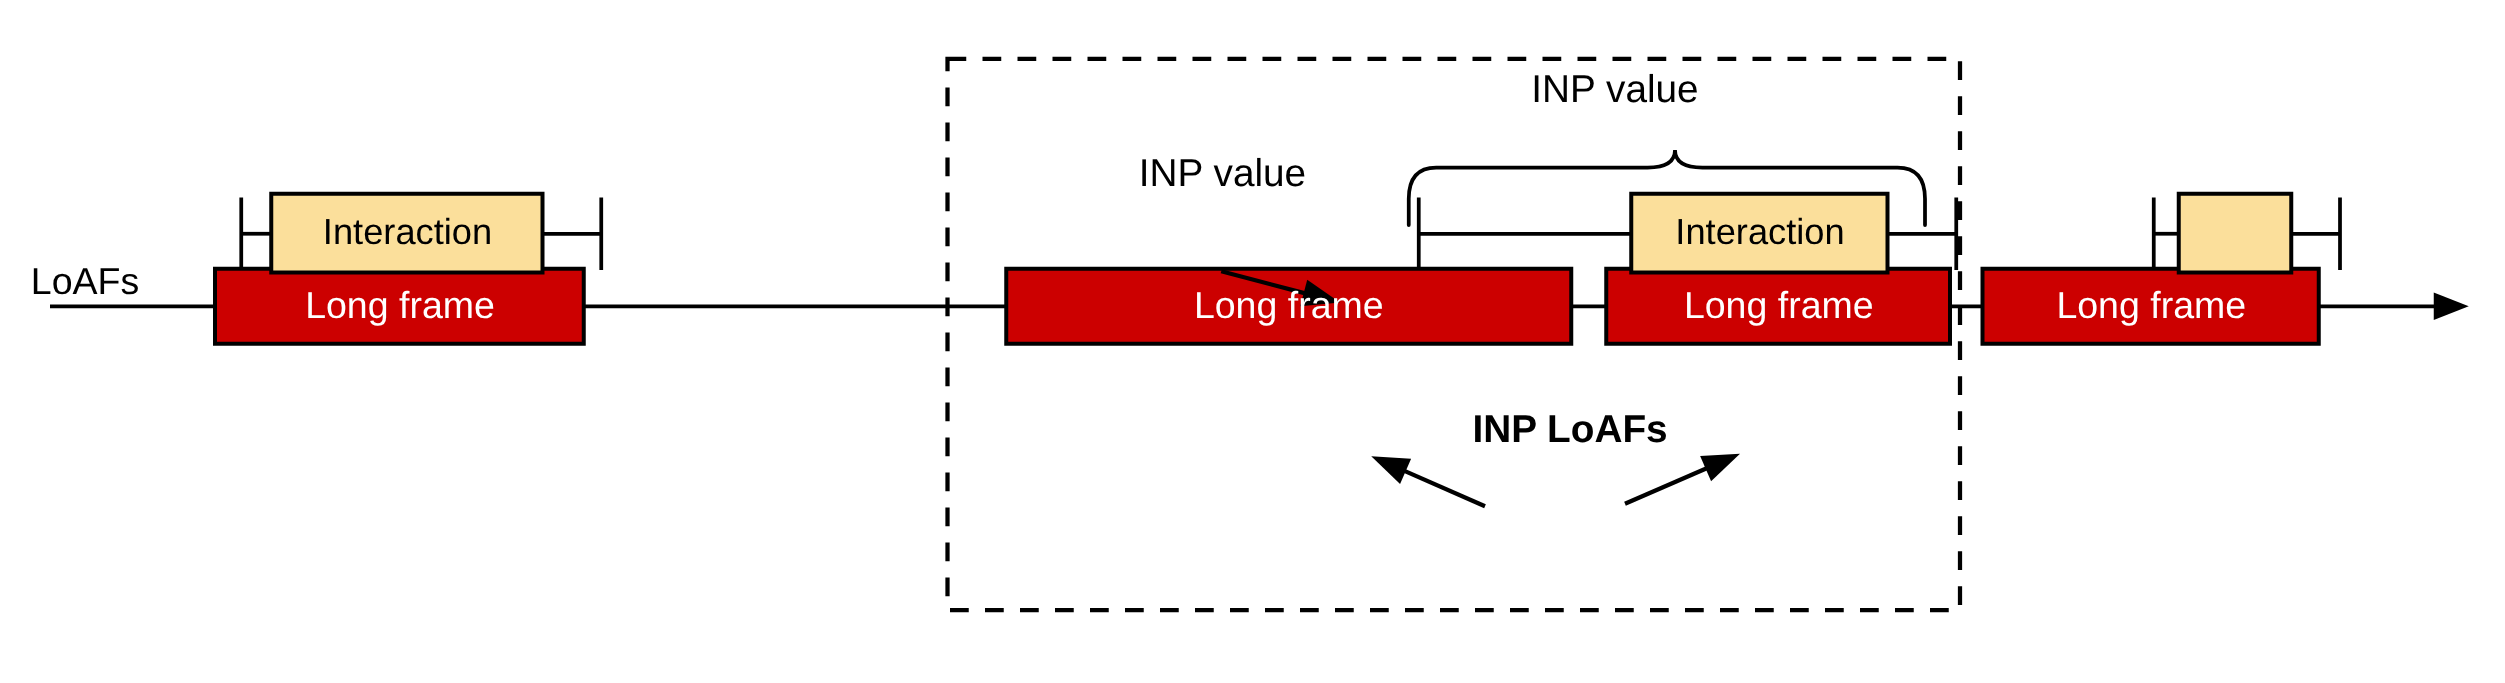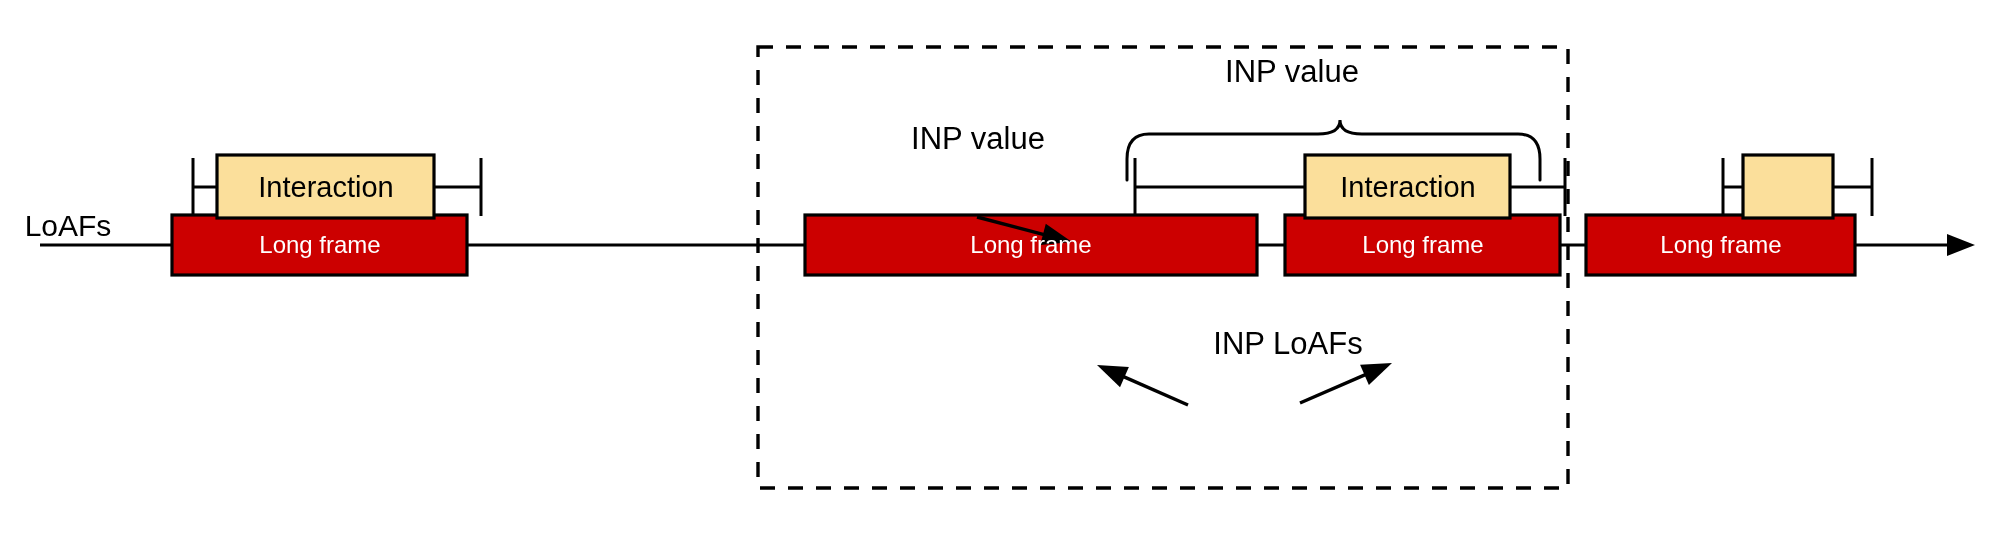--- a/index.html
+++ b/index.html
@@ -68,21 +68,21 @@
   }
   .lbl {
     position: absolute;
     white-space: nowrap;
     font-family: "Liberation Sans", sans-serif;
     color: #000000;
     line-height: 1;
   }
   .lbl-frame {
     color: #ffffff;
-    font-size: 24px;
+    font-size: 30px;
     text-align: left;
     transform: translate(-50%, -50%);
   }
   .lbl-interaction {
     color: #000000;
     font-size: 29px;
     text-align: right;
     transform: translate(-50%, -50%);
   }
   .lbl-time {
@@ -149,16 +149,16 @@
   <div id="text-layer">
     <div class="lbl lbl-time" id="t-time" style="left:68px; top:226px;">LoAFs</div>
   <div class="lbl lbl-frame" style="left: 320px; top: 245px;">Long frame</div>
       <div class="lbl lbl-frame" style="left: 1031px; top: 245px;">Long frame</div>
       <div class="lbl lbl-frame" style="left: 1423px; top: 245px;">Long frame</div>
       <div class="lbl lbl-frame" style="left: 1721px; top: 245px;">Long frame</div>
       <div class="lbl lbl-interaction" style="left: 326px; top: 187px;">Interaction</div>
       <div class="lbl lbl-interaction" style="left: 1408px; top: 187px;">Interaction</div>
       <div class="lbl lbl-annot" style="left: 1292px; top: 71px; text-align: right;">INP value</div>
       <div class="lbl lbl-annot" style="left: 978px; top: 138px;">INP value</div>
-      <div class="lbl lbl-annot" style="left: 1288px; top: 343px;">INP LoAFs</div>
+      <div class="lbl lbl-annot" style="left: 1256px; top: 343px; font-weight: bold;">INP LoAFs</div>
     </div>
 
 </div>
 
 </body></html>

